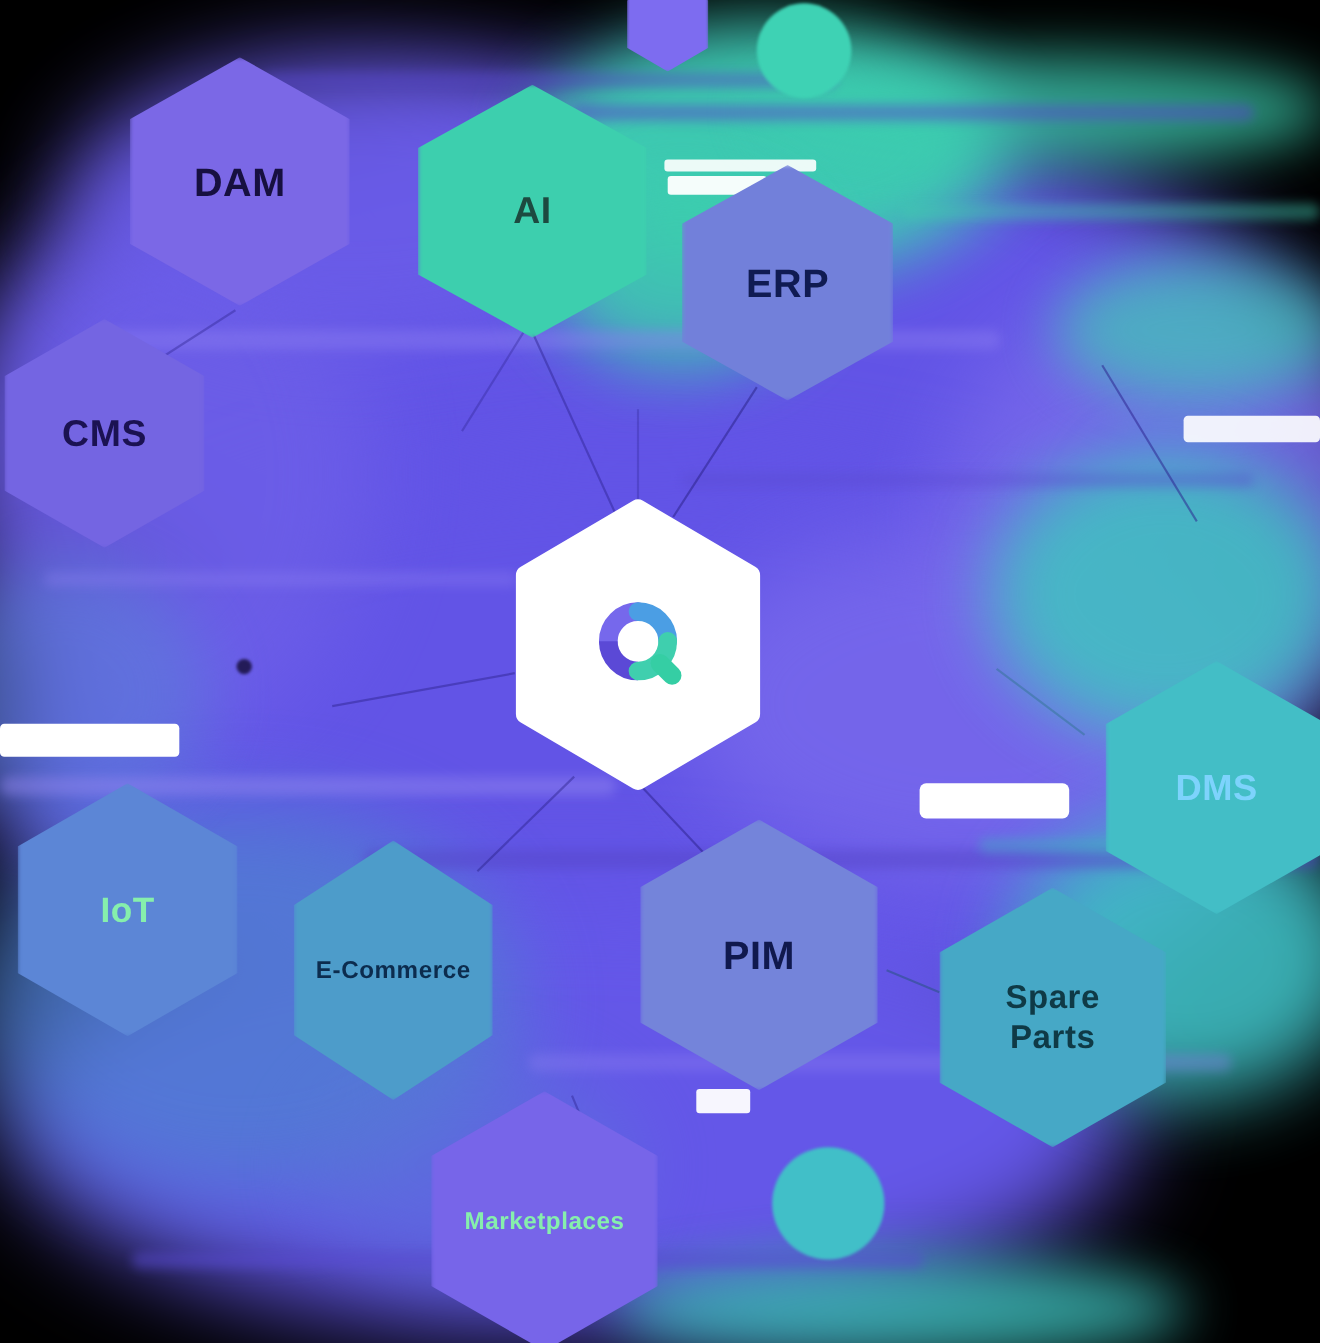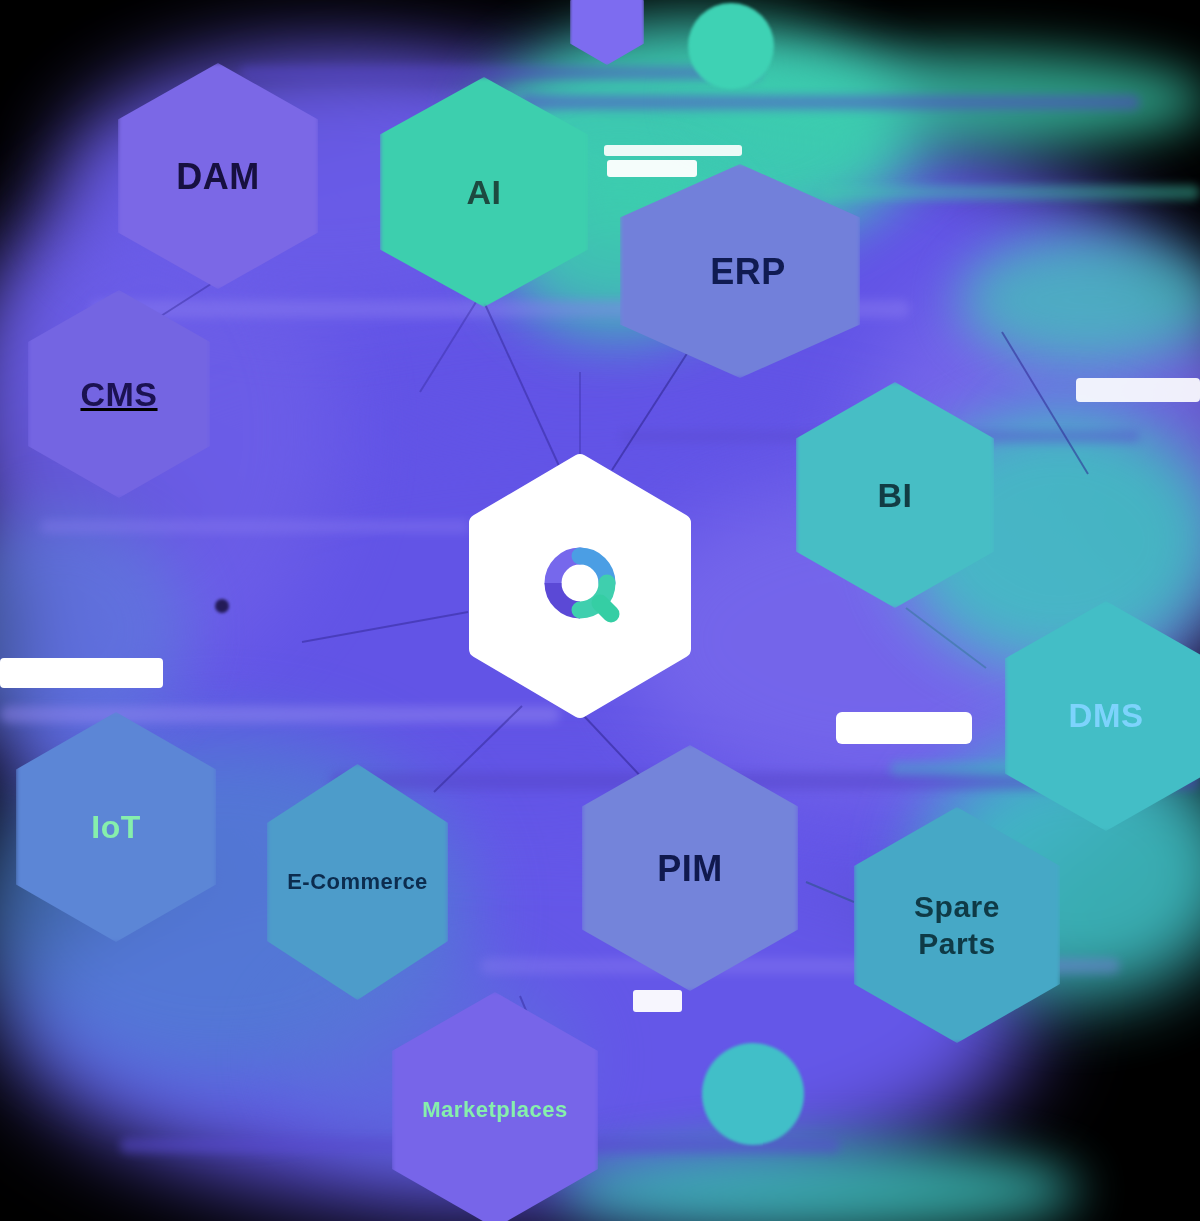--- a/index.html
+++ b/index.html
@@ -89,55 +89,49 @@
       <div class="white-streak" style="left: 633px; top: 990px; width: 49px; height: 22px; border-radius: 3px; opacity: 0.95;"></div>
       <div class="white-streak" style="left: 1076px; top: 378px; width: 124px; height: 24px; border-radius: 4px; opacity: 0.9;"></div>
     </div>
   <div id="decor-layer" class="layer">
       <div class="decor-hex" style="left: 570px; top: -21px; width: 74px; height: 86px; background: rgb(125, 108, 240); opacity: 1;"></div>
       <div class="decor-circle" style="left: 688px; top: 3px; width: 86px; height: 86px; background: rgb(62, 210, 180); opacity: 1;"></div>
       <div class="decor-circle" style="left: 702px; top: 1043px; width: 102px; height: 102px; background: rgb(65, 191, 200); opacity: 1;"></div>
       <div class="decor-circle" style="left: 215px; top: 599px; width: 14px; height: 14px; background: rgb(24, 16, 64); opacity: 0.85;"></div>
     </div>
   <div id="nodes-layer" class="layer" style="z-index:6">
-    <div class="hex" style="left: 118px; top: 63px; width: 200px; height: 226px; text-align: right;">
+    <div class="hex" style="left: 118px; top: 52px; width: 200px; height: 226px; text-align: right;">
       <div class="hex-bg" style="background: rgb(123, 104, 230);"></div>
       <div class="hex-label" style="color: rgb(23, 16, 64); font-size: 36px;">
           <div>DAM</div>
         </div>
     </div>
 
     <div class="hex" style="left: 380px; top: 77px; width: 208px; height: 230px;">
       <div class="hex-bg" style="background: rgb(61, 207, 174);"></div>
       <div class="hex-label" style="color: rgb(29, 74, 64); font-size: 34px;">
           <div>AI</div>
         </div>
     </div>
 
-    <div class="hex" style="left: 620px; top: 164px; width: 224px; height: 214px; padding-left: 16px;">
+    <div class="hex" style="left: 620px; top: 150px; width: 192px; height: 214px;">
       <div class="hex-bg" style="background: rgb(114, 128, 218);"></div>
       <div class="hex-label" style="color: rgb(16, 27, 82); font-size: 36px;">
           <div>ERP</div>
         </div>
     </div>
 
 
-    <div class="hex" style="left: 28px; top: 290px; width: 182px; height: 208px; text-decoration: underline;">
+    <div class="hex" style="left: 4px; top: 290px; width: 182px; height: 208px;">
       <div class="hex-bg" style="background: rgb(116, 101, 226);"></div>
       <div class="hex-label" style="color: rgb(27, 18, 82); font-size: 34px;">
           <div>CMS</div>
         </div>
     </div>
 
-    <div class="hex" style="left: 796px; top: 382px; width: 198px; height: 226px;">
-      <div class="hex-bg" style="background: rgb(71, 190, 197);"></div>
-      <div class="hex-label" style="color: rgb(18, 60, 68); font-size: 34px;">
-          <div>BI</div>
-        </div>
-    </div>
 
 
     <div class="hex" style="left: 1005px; top: 601px; width: 202px; height: 230px;">
       <div class="hex-bg" style="background: rgb(67, 190, 198);"></div>
       <div class="hex-label" style="color: #7dd3fc; font-size: 33px;">
           <div>DMS</div>
         </div>
     </div>
 
     <div class="hex" style="left: 16px; top: 712px; width: 200px; height: 230px;">

